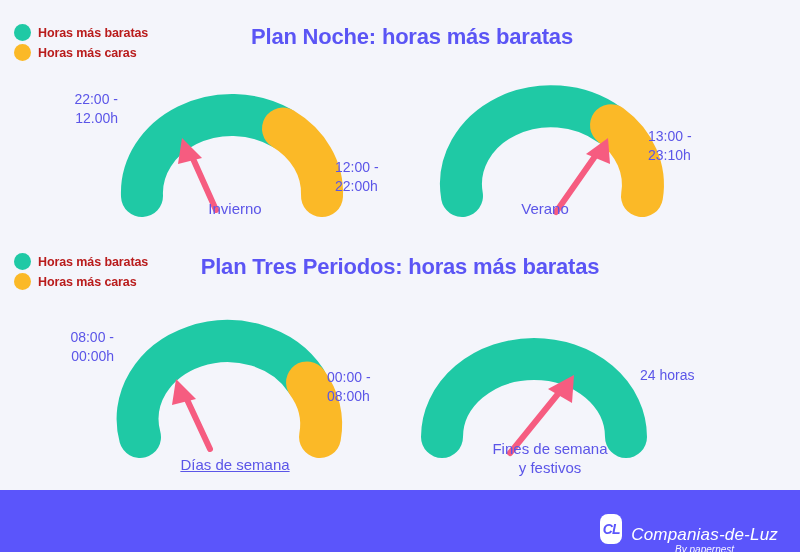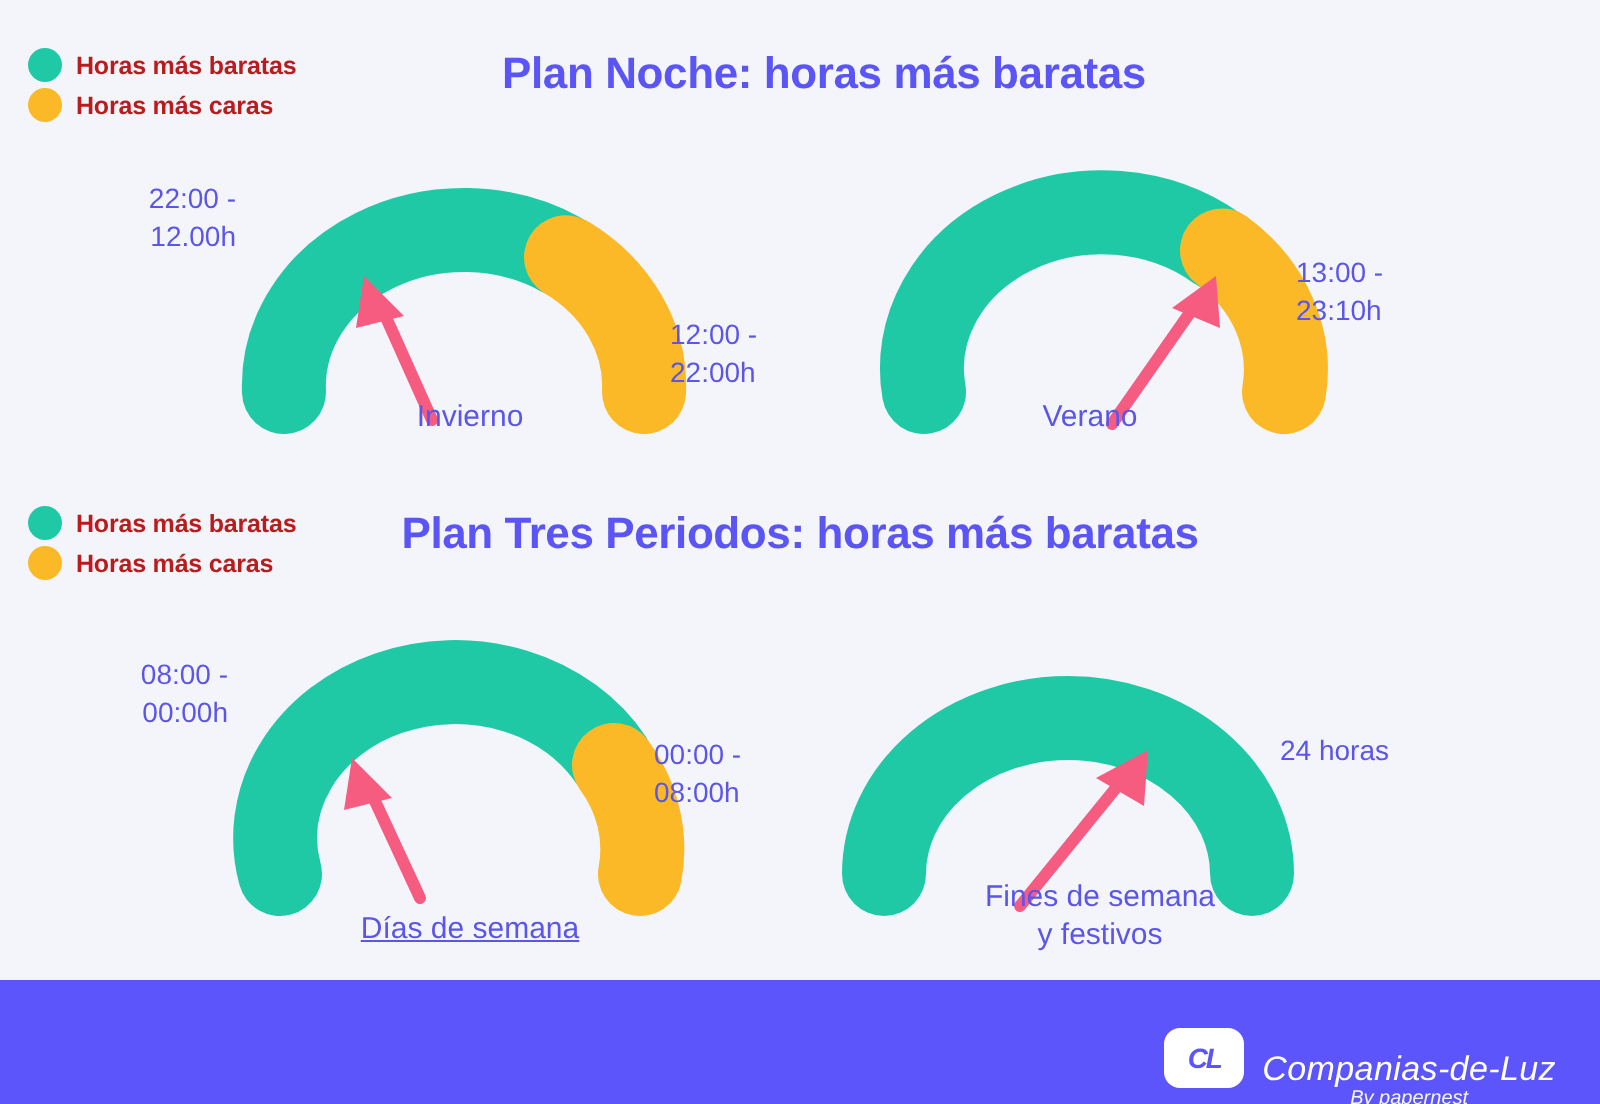--- a/index.html
+++ b/index.html
@@ -97,21 +97,21 @@
   }
   .brand {
     position: absolute;
     right: 22px;
     top: 13px;
     display: flex;
     align-items: center;
     gap: 9px;
   }
   .brand-mark {
-    width: 40px;
+    width: 22px;
     height: 30px;
     border-radius: 8px;
     background: #ffffff;
     color: #5b55fb;
     display: flex;
     align-items: center;
     justify-content: center;
     font-size: 14px;
     font-weight: bold;
     font-style: italic;

